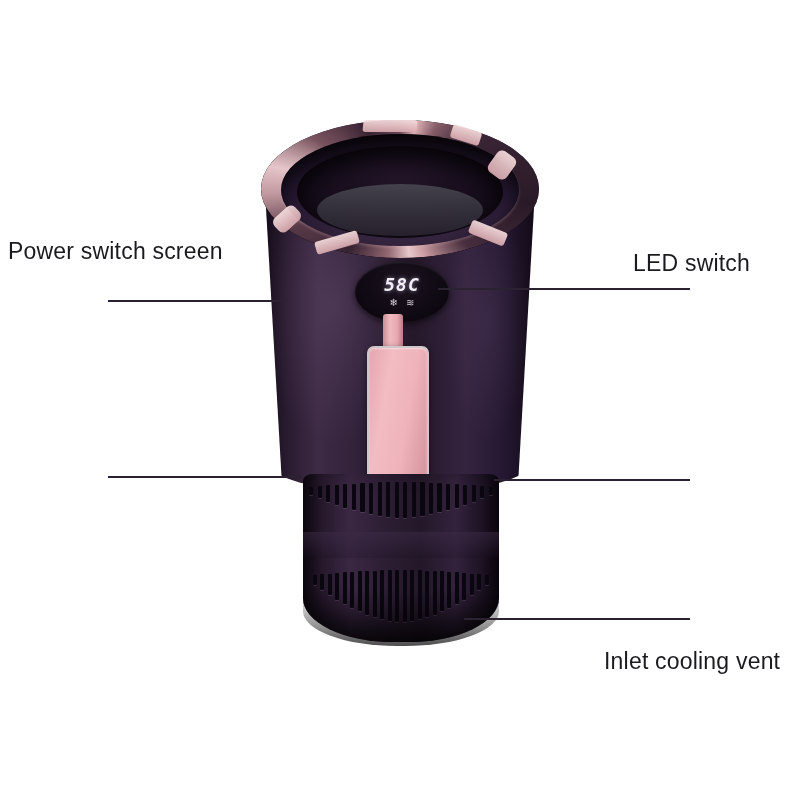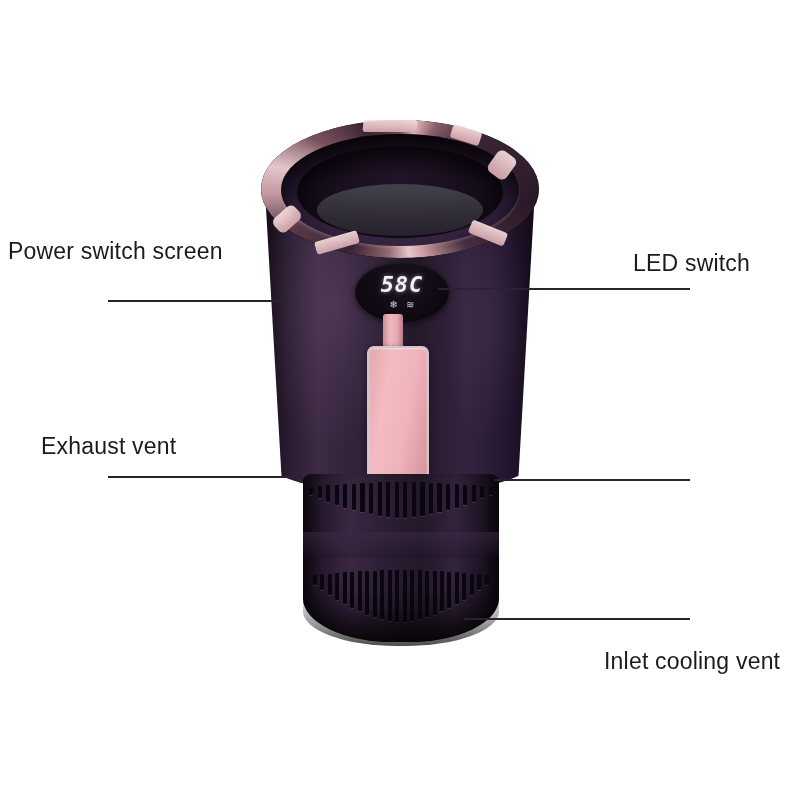--- a/index.html
+++ b/index.html
@@ -171,21 +171,21 @@
     background: radial-gradient(ellipse at 50% 35%, #1d1520 0%, #100a14 55%, #080509 100%);
     box-shadow: 0 2px 6px rgba(0,0,0,0.6), inset 0 1px 2px rgba(255,255,255,0.08);
     display: flex;
     flex-direction: column;
     align-items: center;
     justify-content: center;
   }
   .led-temp {
     color: #f4f0f6;
     font-family: "DejaVu Sans Mono", monospace;
-    font-size: 22px;
+    font-size: 18px;
     font-weight: 700;
     letter-spacing: 1px;
     font-style: italic;
     line-height: 1;
     text-shadow: 0 0 4px rgba(220,210,255,0.55);
   }
   .led-icons {
     display: flex;
     gap: 8px;
     align-items: center;
@@ -378,21 +378,20 @@
 
     <div class="base-bottom-shade"></div>
   </div>
 
   <div class="callout" style="left:8px; top:240px;">Power switch screen</div>
   <div class="leader" style="left:108px; top:300px; width:174px;"></div>
 
   <div class="callout" style="left:633px; top:252px;">LED switch</div>
   <div class="leader" style="left:438px; top:288px; width:252px;"></div>
 
-  <div class="callout" style="left:41px; top:435px;">Exhaust vent</div>
   <div class="leader" style="left:108px; top:476px; width:194px;"></div>
 
   <div class="leader" style="left:494px; top:479px; width:196px;"></div>
 
   <div class="callout" style="left:604px; top:650px;">Inlet cooling vent</div>
   <div class="leader" style="left:464px; top:618px; width:226px;"></div>
 
 </div>
 
 </body></html>

